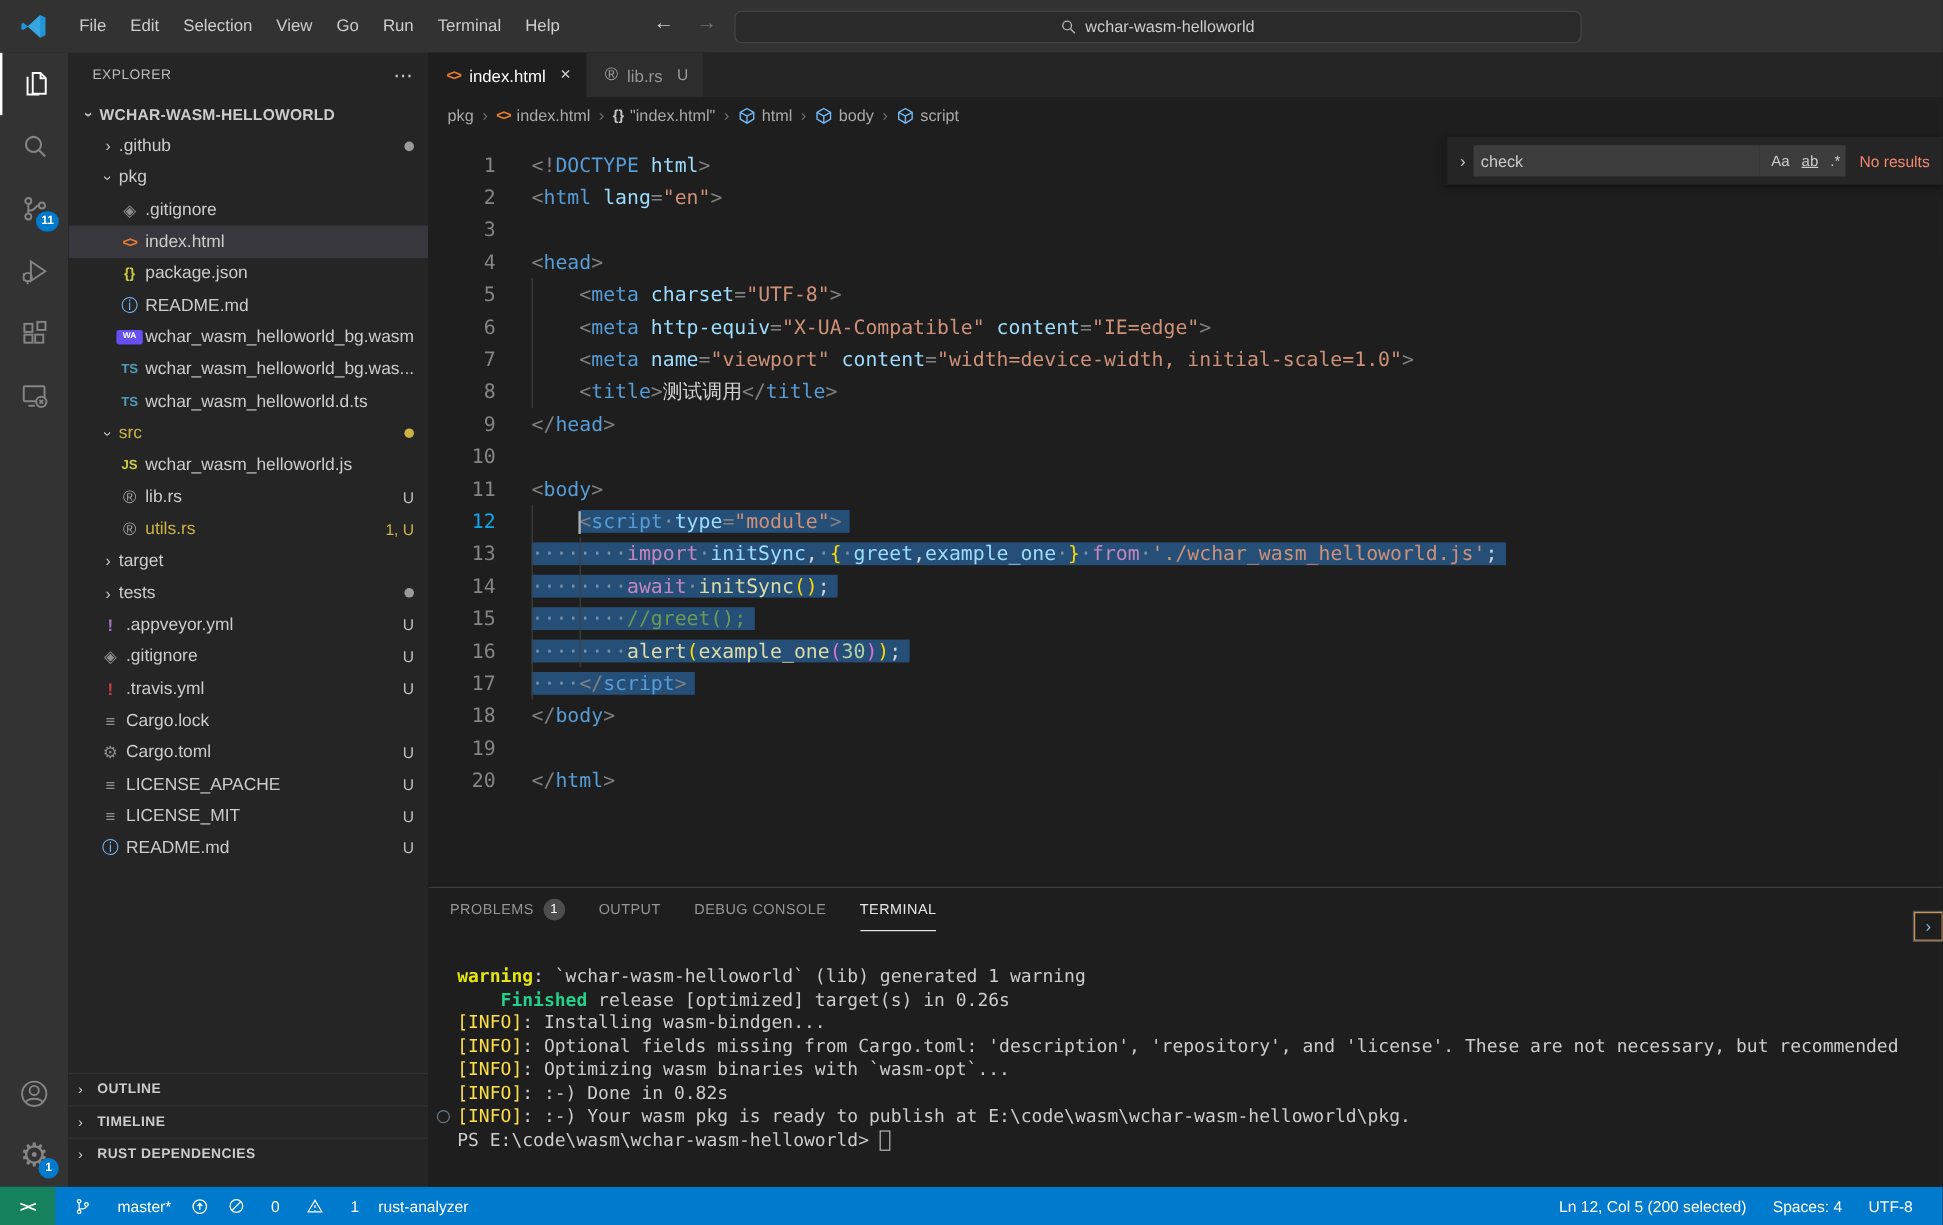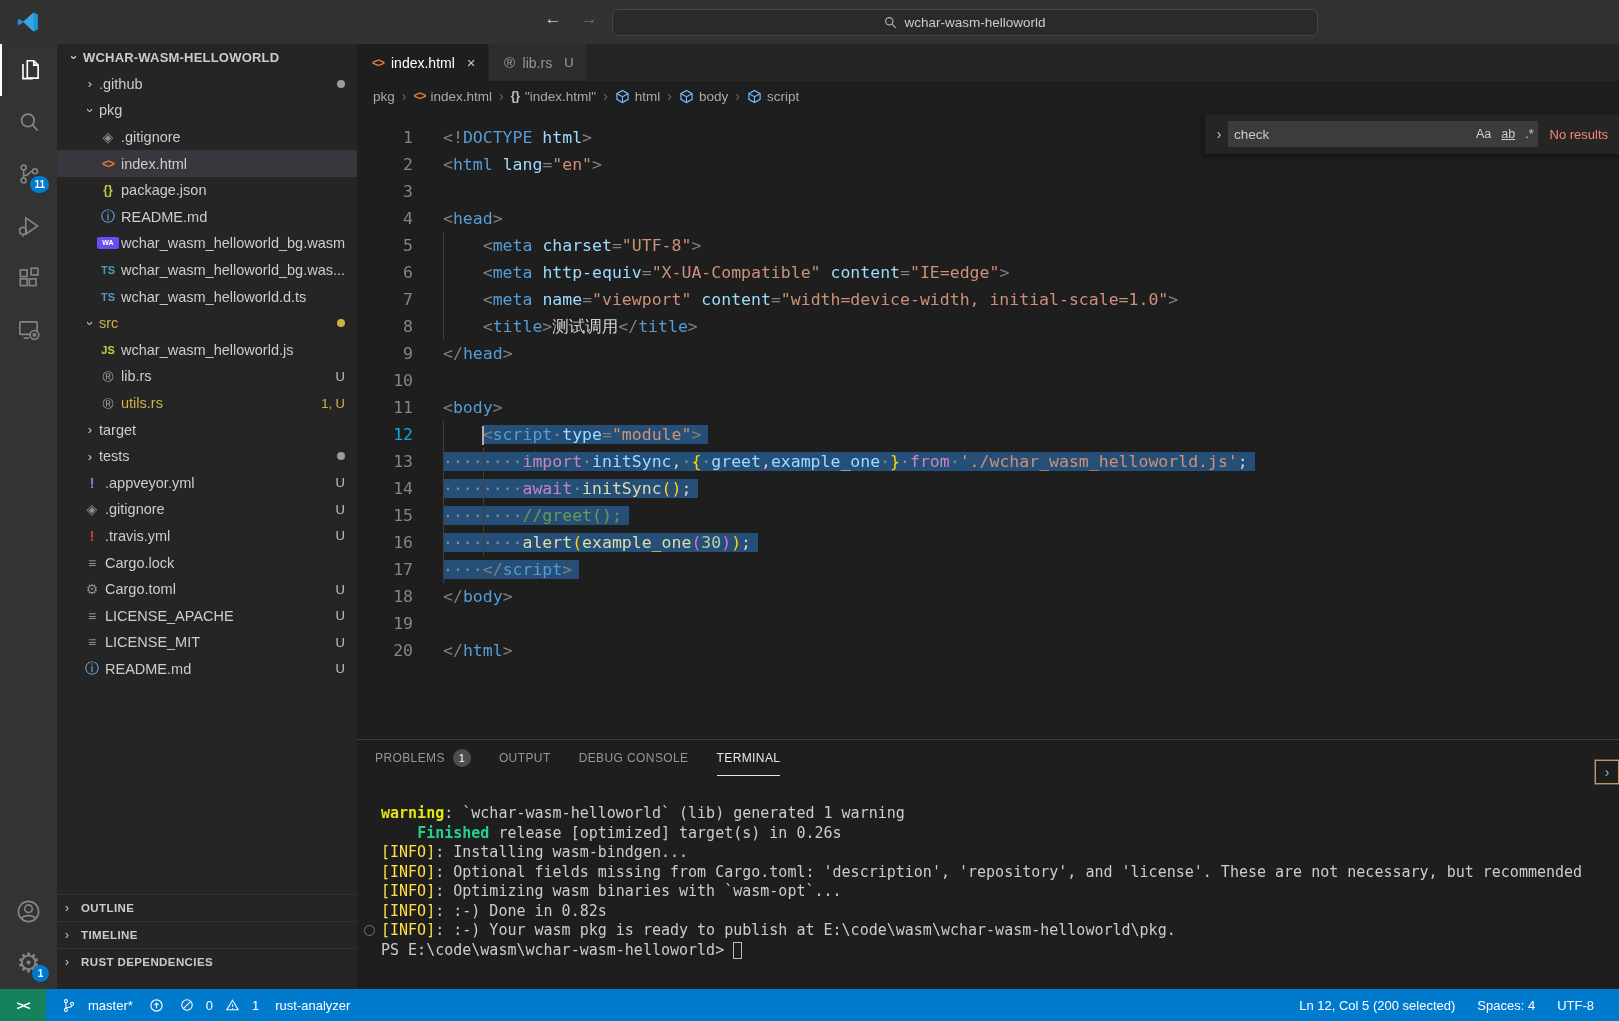--- a/index.html
+++ b/index.html
@@ -142,35 +142,36 @@
   .tmarker { position:absolute; left:-17px; top:4px; width:11px; height:11px;
     border:1px solid #6b7886; border-radius:50%; }
   .tcursor { display:inline-block; width:9px; height:17px; border:1px solid #b9b9b9;
     vertical-align:middle; }
 
   
   .statusbar { height:32px; background:#007acc; display:flex; align-items:center;
     color:#ffffff; font-size:13px; flex:0 0 32px; }
   .sb-remote { width:46px; height:32px; background:#16825d; display:flex; align-items:center;
     justify-content:center; font-weight:700; font-size:13px; letter-spacing:-1px; }
-  .st-item { display:flex; align-items:center; padding:0 8px; height:32px; gap:12px; }
+  .st-item { display:flex; align-items:center; padding:0 8px; height:32px; gap:22px; }
   .st-right { margin-left:auto; display:flex; align-items:center; padding-right:14px; }
   .st-right .st-item { padding:10px 11px; }
   svg.sicon { display:block; }
 </style>
 </head>
 <body>
 
 <div class="app">
 
   <div class="titlebar">
     <svg class="vscode-logo" viewBox="0 0 24 24">
       <path d="M17.5 2.5 7.2 11.8 3.4 8.9 1.8 9.7v4.6l1.6.8 3.8-2.9 10.3 9.3 4.4-2.1V4.6z" fill="#2196d6"></path>
       <path d="M7.2 11.8 17.5 2.5v19l-10.3-9.7z" fill="#49b2ea" opacity=".55"></path>
     </svg>
+    <div id="menubar"><span class="menu-item">File</span><span class="menu-item">Edit</span><span class="menu-item">Selection</span><span class="menu-item">View</span><span class="menu-item">Go</span><span class="menu-item">Run</span><span class="menu-item">Terminal</span><span class="menu-item">Help</span></div>
     <span class="nav-arrow nav-back">←</span>
     <span class="nav-arrow nav-fwd">→</span>
     <div class="title-search">
       <svg class="mag" width="13" height="13" viewBox="0 0 16 16">
         <circle cx="6.5" cy="6.5" r="4.5" fill="none" stroke="#cccccc" stroke-width="1.4"></circle>
         <path d="m10 10 4.5 4.5" stroke="#cccccc" stroke-width="1.4"></path>
       </svg>
       <span>wchar-wasm-helloworld</span>
     </div>
   </div>
@@ -231,20 +232,24 @@
           <path d="M5.8 18.5c1.2-3.8 11.2-3.8 12.4 0"></path>
         </svg>
       </div>
       <div class="act-item">
         <span class="act-gear">⚙</span>
         <span class="act-badge">1</span>
       </div>
     </div>
 
     <div class="sidebar">
+      <div class="sb-header">
+        <span>EXPLORER</span>
+        <span class="more">⋯</span>
+      </div>
       <div class="tree" id="tree">
           <div class="trow bold" style="padding-left: 8px;">
             <span class="chev open"><span class="g">›</span></span>
             <span class="tlabel">WCHAR-WASM-HELLOWORLD</span>
           </div>
           <div class="trow" style="padding-left: 24px;">
             <span class="chev"><span class="g">›</span></span>
             <span class="tlabel">.github</span>
             <span class="tdot"></span>
           </div>

